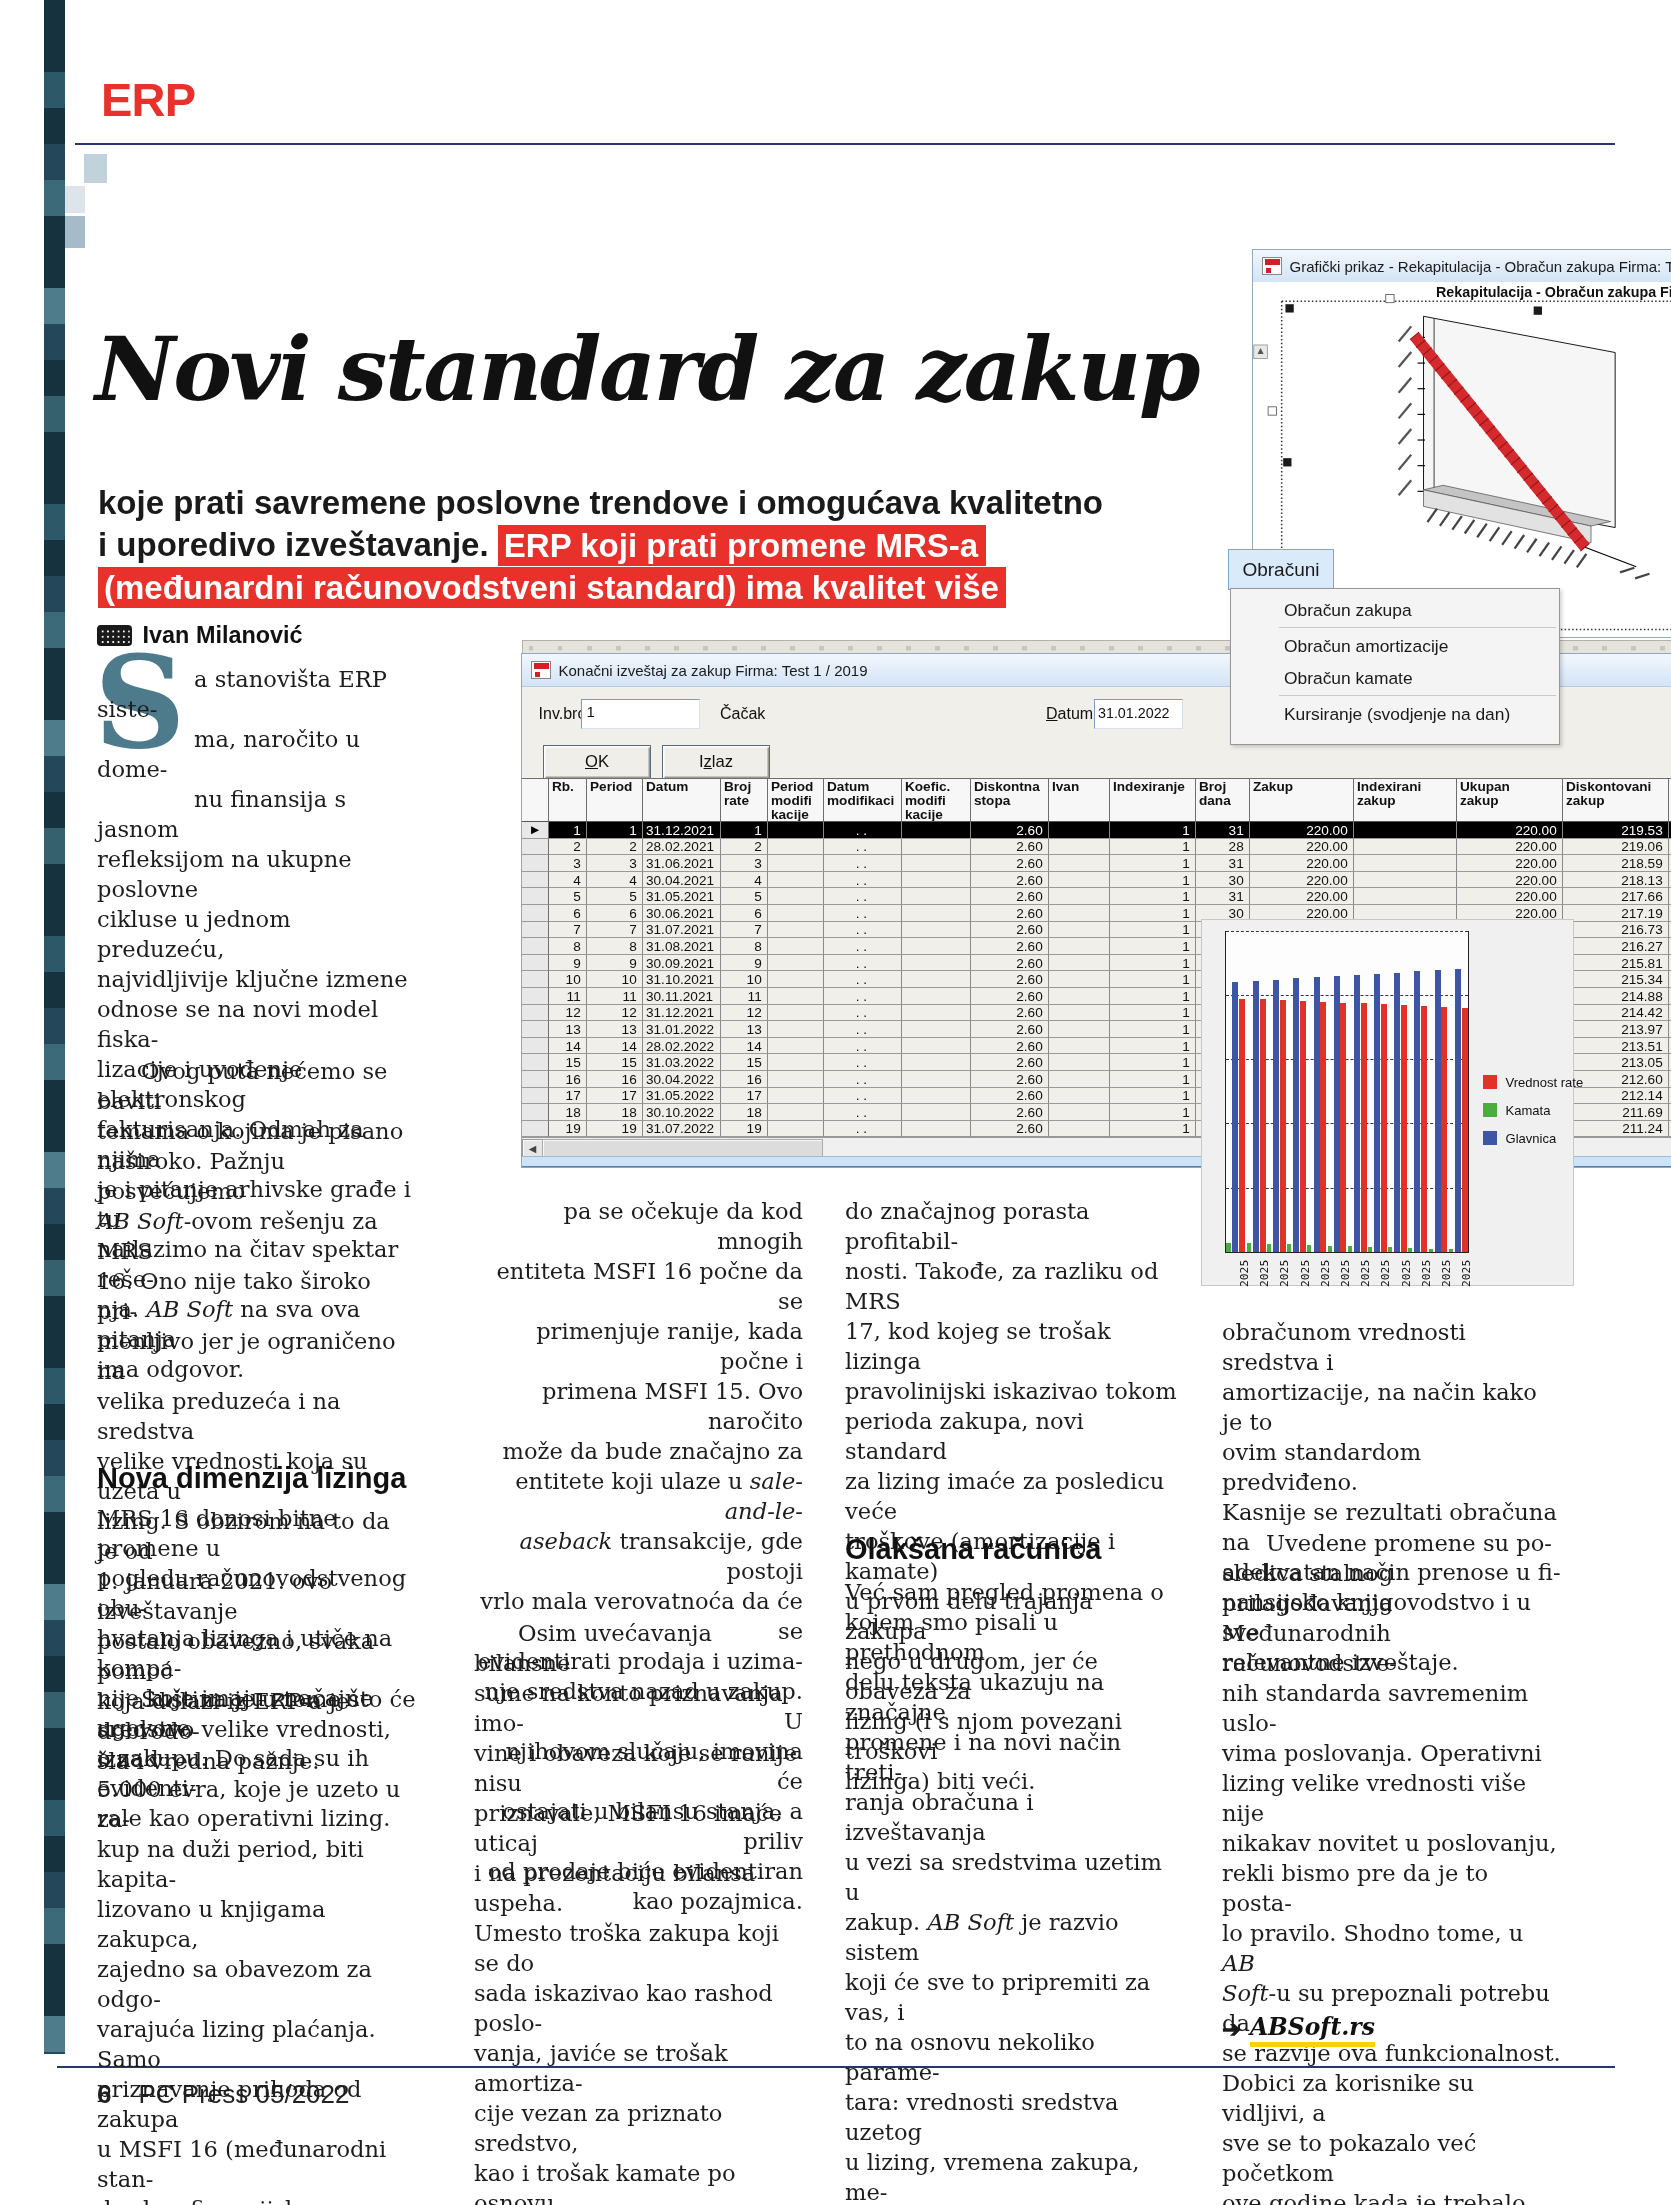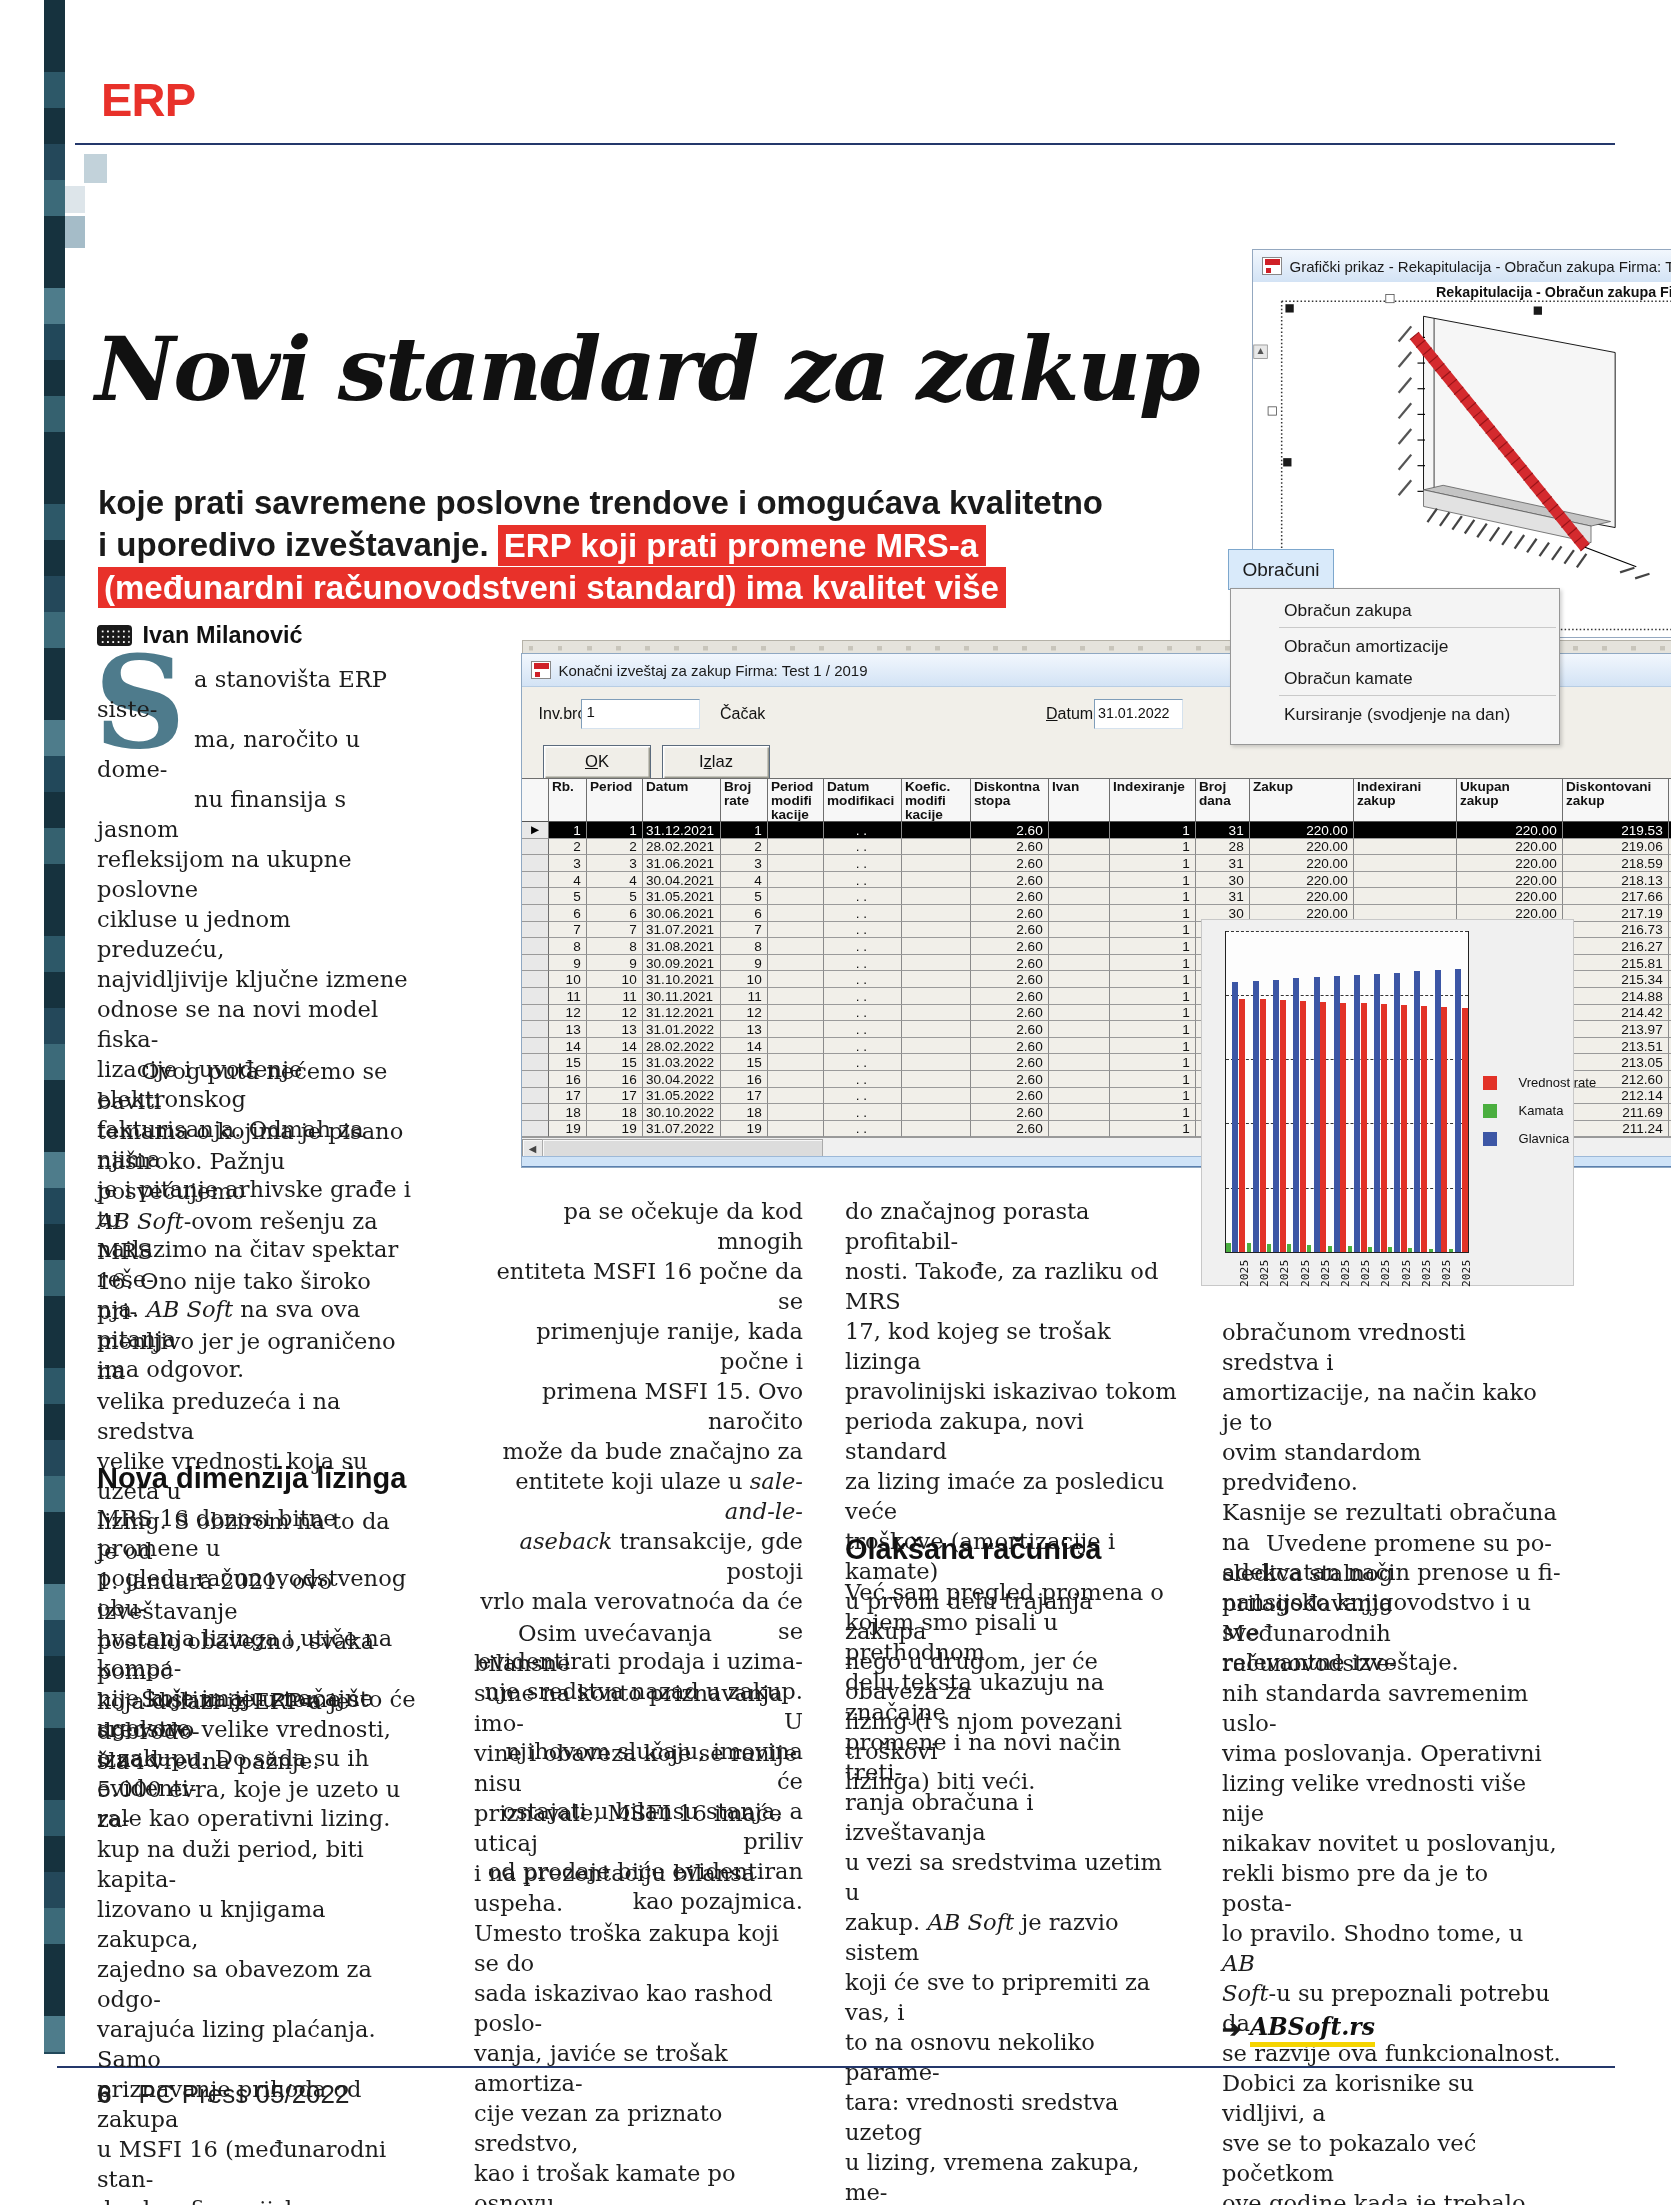--- a/index.html
+++ b/index.html
@@ -92,21 +92,21 @@
     font-size:9.8px;color:#444;display:flex;align-items:center;justify-content:center;}
   #hscroll .thumb{position:absolute;left:19.6px;top:0.8px;width:279px;height:18px;background:#dcdcdc;border:0.8px solid #aaa;box-shadow:inset 0.8px 0.8px 0 #fff;}
   #winbottom{position:absolute;left:0;top:502px;width:1151px;height:9px;background:#cfe3f7;border-top:0.8px solid #9db9d8;border-bottom:1.5px solid #5a7fae;}
   
   #barpanel{left:1201px;top:919px;width:373px;height:367px;background:#f0f0f0;border:0.8px solid #c8c8c8;box-sizing:border-box;z-index:30;}
   #plot{position:absolute;left:22.6px;top:10.6px;width:242px;height:321px;background:#fdfdfd;border-left:0.8px solid #222;border-right:0.8px solid #222;border-bottom:0.8px solid #222;}
   .gridline{position:absolute;left:0;width:100%;height:0;border-top:1.5px dashed #111;opacity:.85;}
   .bar{position:absolute;bottom:0;}
   .xlab{position:absolute;font-size:11.3px;color:#111;transform:rotate(-90deg);transform-origin:left top;white-space:nowrap;font-family:"DejaVu Sans Mono",monospace;}
   #legend{position:absolute;left:281px;top:155px;}
-  .lrow{display:flex;align-items:flex-end;gap:22px;margin-bottom:13px;}
+  .lrow{display:flex;align-items:flex-start;gap:9px;margin-bottom:13px;}
   .lsw{width:13.6px;height:13.6px;flex:0 0 auto;}
   .ltx{font-size:13px;color:#111;white-space:nowrap;}
 </style>
 </head>
 <body>
 
 <div class="abs" id="side-strip">
     <div style="height: 36px; background: rgb(22, 50, 62);"></div>
     <div style="height: 36px; background: rgb(22, 50, 62);"></div>
     <div style="height: 36px; background: rgb(45, 88, 104);"></div>

